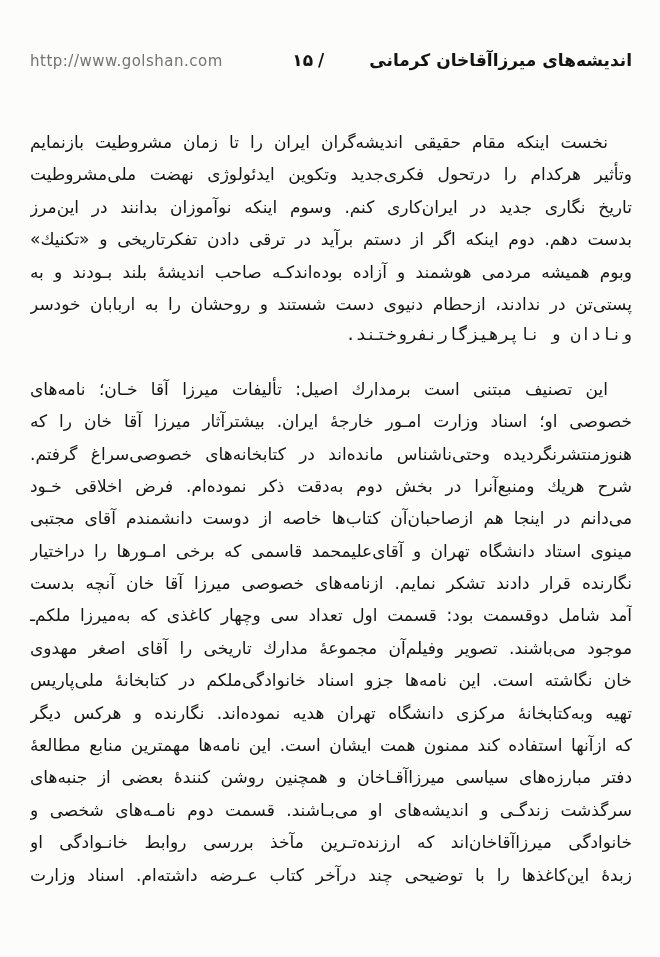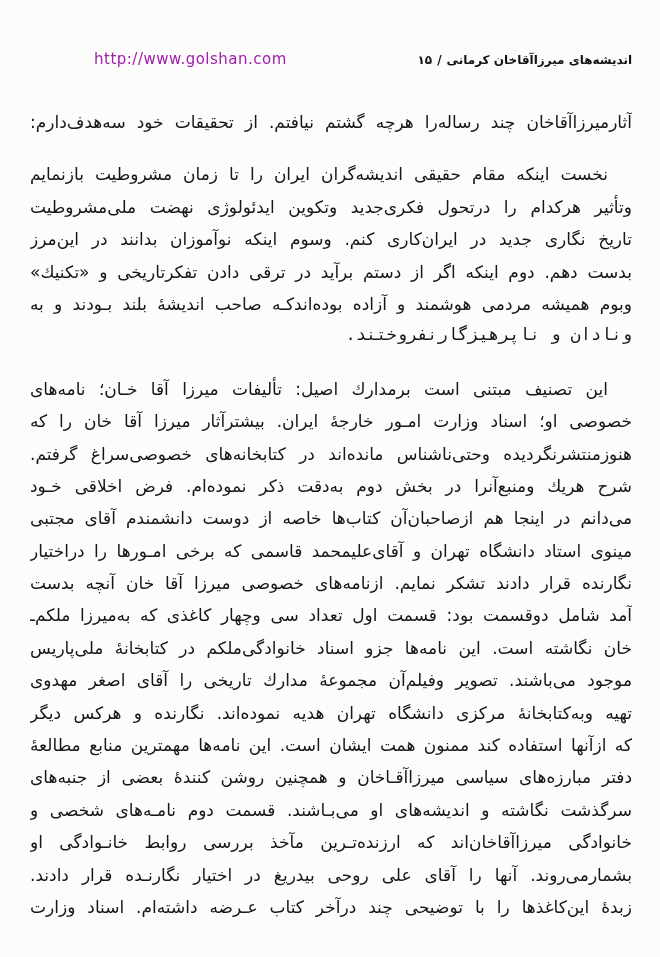--- a/index.html
+++ b/index.html
@@ -24,36 +24,35 @@
     left: 30px;
     right: 28px;
     height: 24px;
     display: flex;
     flex-direction: row;
     justify-content: space-between;
     align-items: baseline;
     direction: ltr;
   }
   .head-url {
-    margin-left: 64px;
     font-size: 15px;
     letter-spacing: 0.5px;
-    color: #a21caf;
+    color: #737373;
     font-family: "DejaVu Sans", sans-serif;
   }
   .head-right {
     display: flex;
     direction: ltr;
     align-items: baseline;
     gap: 5px;
     font-weight: bold;
-    font-size: 12px;
+    font-size: 17px;
     color: #141414;
   }
-  .head-right .title { direction: rtl; unicode-bidi: isolate; }
+  .head-right .title { direction: rtl; unicode-bidi: isolate; margin-left: 40px; }
   
   .text-block {
     position: absolute;
     top: 106px;
     right: 28px;
     left: 30px;
     direction: rtl;
   }
   .line {
     direction: rtl;
@@ -80,41 +79,40 @@
     <span class="head-url">http://www.golshan.com</span>
     <span class="head-right">
       <span>۱۵</span>
       <span>/</span>
       <span class="title">اندیشه‌های میرزاآقاخان کرمانی</span>
     </span>
   </div>
 
   <div class="text-block">
 
-    <div class="line">آثارمیرزاآقاخان چند رساله‌را هرچه گشتم نیافتم. از تحقیقات خود سه‌هدف‌دارم:</div>
 
     <div class="line para-first">نخست اینکه مقام حقیقی اندیشه‌گران ایران را تا زمان مشروطیت بازنمایم</div>
     <div class="line">وتأثیر هرکدام را درتحول فکری‌جدید وتکوین ایدئولوژی نهضت ملی‌مشروطیت</div>
     <div class="line">تاریخ نگاری جدید در ایران‌کاری کنم. وسوم اینکه نوآموزان بدانند در این‌مرز</div>
     <div class="line">بدست دهم. دوم اینکه اگر از دستم برآید در ترقی دادن تفکرتاریخی و «تکنیك»</div>
     <div class="line">وبوم همیشه مردمی هوشمند و آزاده بوده‌اندکـه صاحب اندیشۀ بلند بـودند و به</div>
+    <div class="line">پستی‌تن در ندادند، ازحطام دنیوی دست شستند و روحشان را به اربابان خودسر</div>
     <div class="line para-last">ونادان و ناپرهیزگارنفروختند.</div>
 
     <div class="line para-first">این تصنیف مبتنی است برمدارك اصیل: تألیفات میرزا آقا خـان؛ نامه‌های</div>
     <div class="line">خصوصی او؛ اسناد وزارت امـور خارجۀ ایران. بیشترآثار میرزا آقا خان را که</div>
     <div class="line">هنوزمنتشرنگردیده وحتی‌ناشناس مانده‌اند در کتابخانه‌های خصوصی‌سراغ گرفتم.</div>
     <div class="line">شرح هریك ومنبع‌آنرا در بخش دوم به‌دقت ذکر نموده‌ام. فرض اخلاقی خـود</div>
     <div class="line">می‌دانم در اینجا هم ازصاحبان‌آن کتاب‌ها خاصه از دوست دانشمندم آقای مجتبی</div>
     <div class="line">مینوی استاد دانشگاه تهران و آقای‌علیمحمد قاسمی که برخی امـور‌ها را دراختیار</div>
     <div class="line">نگارنده قرار دادند تشکر نمایم. ازنامه‌های خصوصی میرزا آقا خان آنچه بدست</div>
     <div class="line">آمد شامل دوقسمت بود: قسمت اول تعداد سی وچهار کاغذی که به‌میرزا ملکم‌ـ</div>
+    <div class="line">موجود می‌باشند. تصویر وفیلم‌آن مجموعۀ مدارك تاریخی را آقای اصغر مهدوی</div>
     <div class="line">خان نگاشته است. این نامه‌ها جزو اسناد خانوادگی‌ملکم در کتابخانۀ ملی‌پاریس</div>
-    <div class="line">موجود می‌باشند. تصویر وفیلم‌آن مجموعۀ مدارك تاریخی را آقای اصغر مهدوی</div>
     <div class="line">تهیه وبه‌کتابخانۀ مرکزی دانشگاه تهران هدیه نموده‌اند. نگارنده و هرکس دیگر</div>
     <div class="line">که ازآنها استفاده کند ممنون همت ایشان است. این نامه‌ها مهمترین منابع مطالعۀ</div>
     <div class="line">دفتر مبارزه‌های سیاسی میرزاآقـاخان و همچنین روشن کنندۀ بعضی از جنبه‌های</div>
-    <div class="line">سرگذشت نگاشته و اندیشه‌های او می‌بـاشند. قسمت دوم نامـه‌های شخصی و</div>
+    <div class="line">سرگذشت زندگـی و اندیشه‌های او می‌بـاشند. قسمت دوم نامـه‌های شخصی و</div>
     <div class="line">خانوادگی میرزاآقاخان‌اند که ارزنده‌تـرین مآخذ بررسی روابط خانـوادگی او</div>
-    <div class="line">بشمارمی‌روند. آنها را آقای علی روحی بیدریغ در اختیار نگارنـده قرار دادند.</div>
     <div class="line">زبدۀ این‌کاغذها را با توضیحی چند درآخر کتاب عـرضه داشته‌ام. اسناد وزارت</div>
   </div>
 
 </div>
 
 </body></html>

